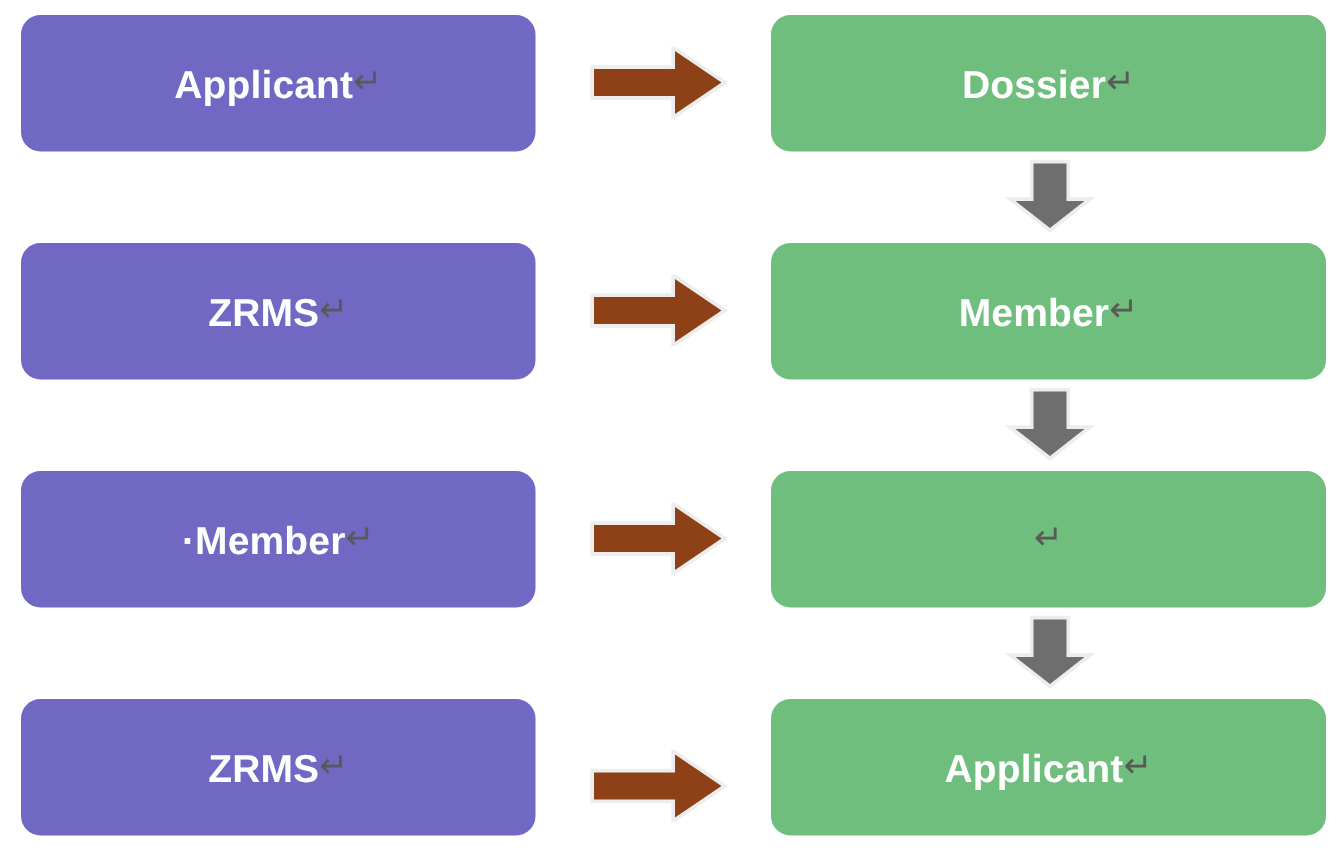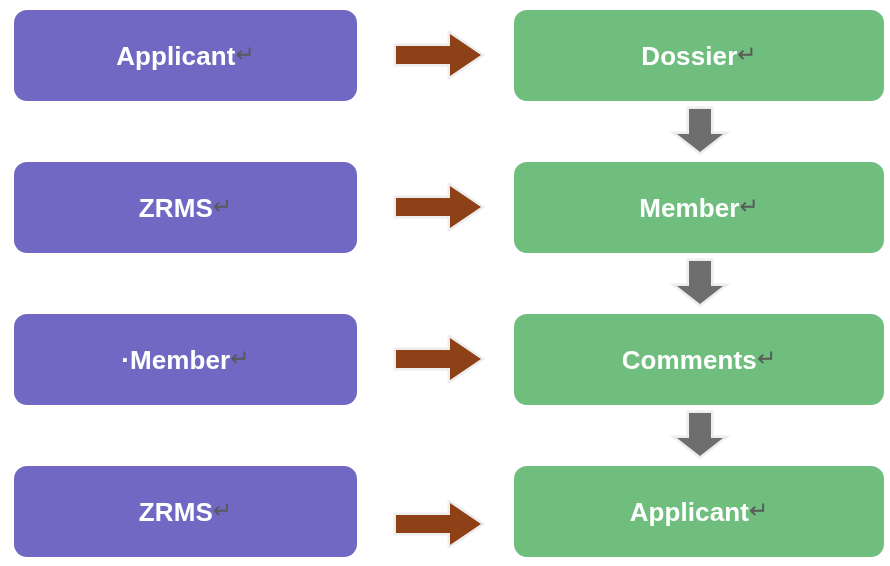--- a/index.html
+++ b/index.html
@@ -152,21 +152,20 @@
   </div>
 
   <div class="arrow-right arrow-r-3">
     <svg viewBox="0 0 93 48" xmlns="http://www.w3.org/2000/svg">
       <polygon points="4,15 58,15 58,3 89,24 58,45 58,33 4,33" fill="#8E4117" stroke="#EDEDED" stroke-width="5" stroke-linejoin="miter"></polygon>
       <polygon points="4,15 58,15 58,3 89,24 58,45 58,33 4,33" fill="#8E4117"></polygon>
     </svg>
   </div>
 
   <div class="node-box stage-node node-right row-3">
-    <span class="node-label">Comments</span>
       <span class="node-label pilcrow-mark">↵</span>
   </div>
 
   <div class="arrow-down arrow-d-3">
     <svg viewBox="0 0 62 49" xmlns="http://www.w3.org/2000/svg">
       <polygon points="20,3 42,3 42,28 54,28 31,46 8,28 20,28" fill="#6E6E6E" stroke="#EDEDED" stroke-width="5" stroke-linejoin="miter"></polygon>
       <polygon points="20,3 42,3 42,28 54,28 31,46 8,28 20,28" fill="#6E6E6E"></polygon>
     </svg>
   </div>
 

